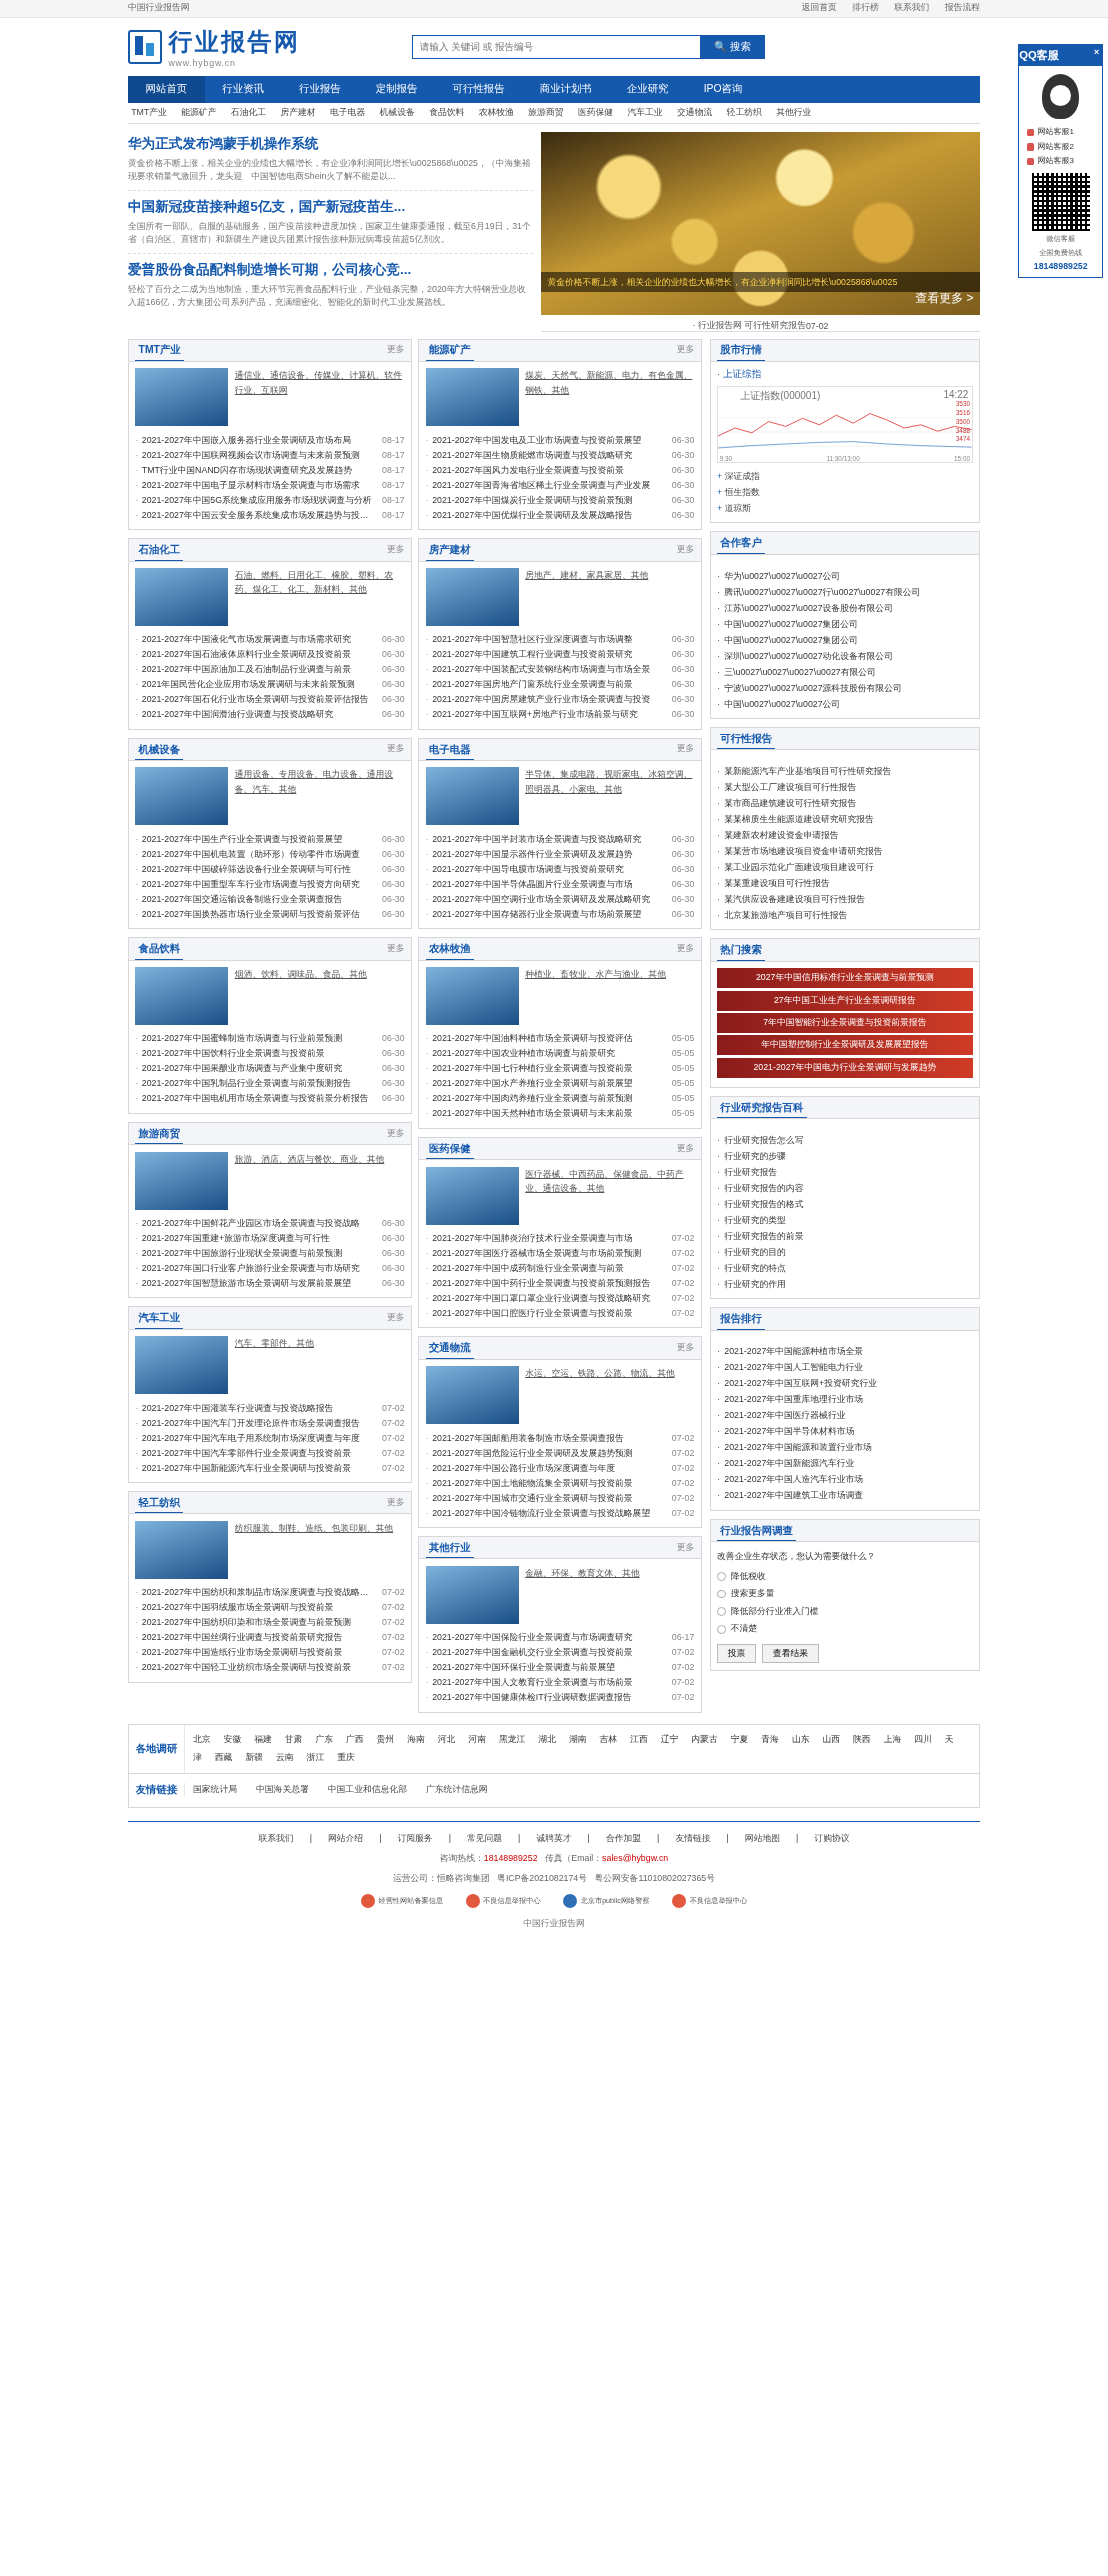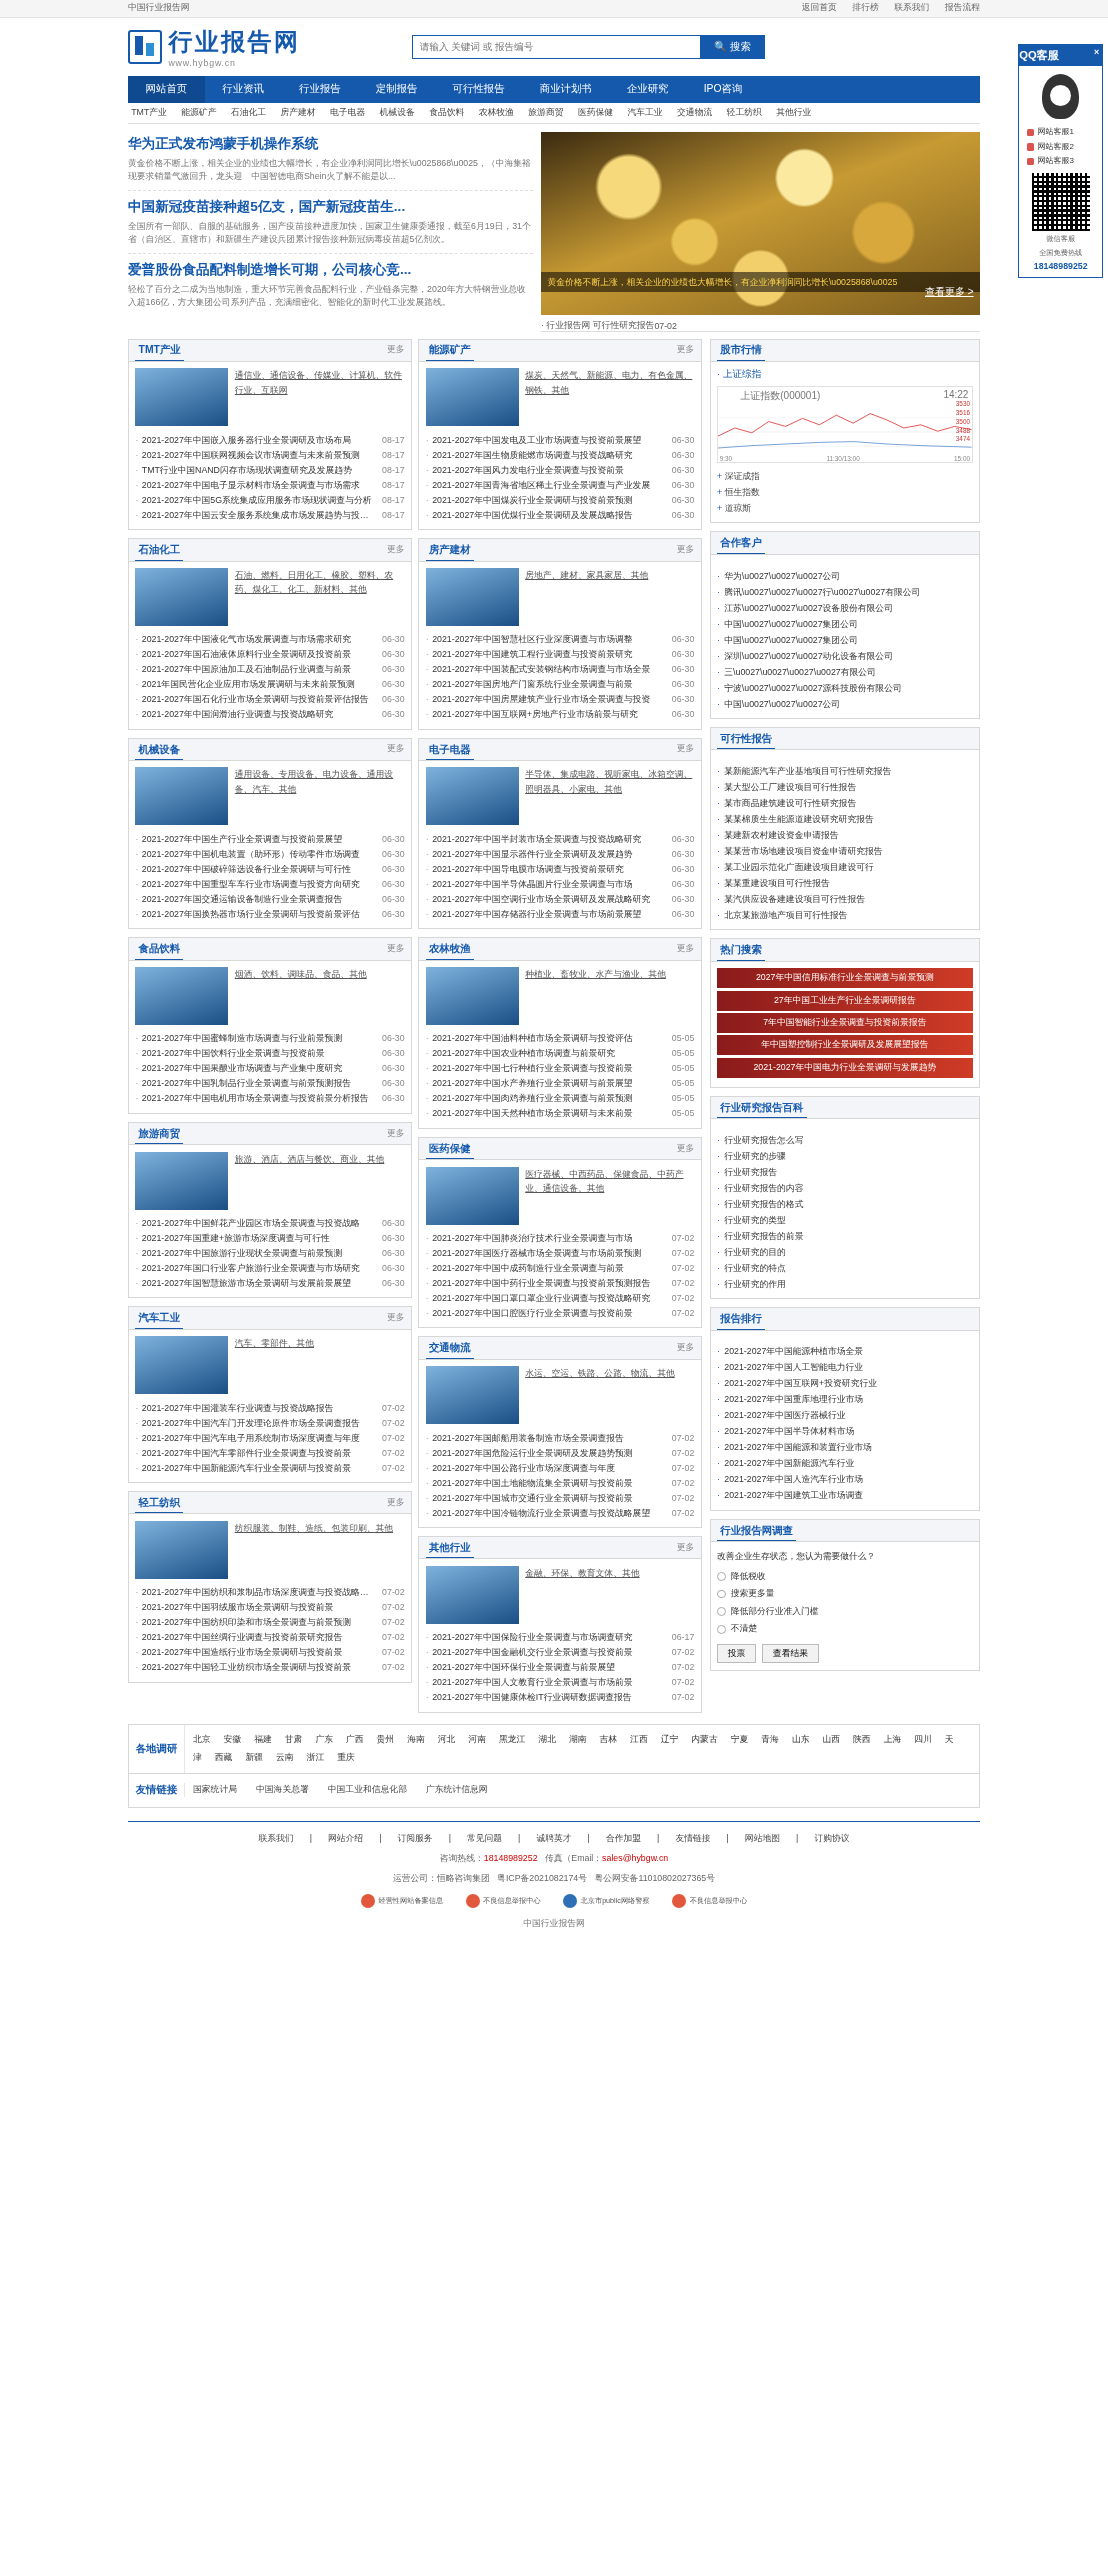--- a/index.html
+++ b/index.html
@@ -119,24 +119,24 @@
       radial-gradient(circle at 78% 55%, #d8a83c 0 8%, transparent 9%),
       radial-gradient(circle at 50% 80%, #f2cf6b 0 10%, transparent 11%),
       linear-gradient(160deg, #3a2a10, #c79a33 45%, #7d5d1d);
     position: relative; overflow: hidden;
   }
   .banner-caption {
     position: absolute; bottom: 22.4px; left: 0; right: 0;
     background: rgba(0,0,0,.55); color: #ffd34d; font-size: 8.8px;
     padding: 4px 6.4px; line-height: 12px;
   }
-  .banner-more { position: absolute; bottom: 16px; right: 6.4px; color:#fff; font-size: 10px; text-decoration: underline; }
+  .banner-more { position: absolute; bottom: 8px; right: 6.4px; color:#fff; font-size: 12px; }
   .banner-bar {
     height: 17.6px; border-bottom: 0.8px solid #ddd;
-    display: flex; align-items: center; justify-content: flex-start;
+    display: flex; align-items: center; justify-content: center;
     font-size: 8.8px; color: #555; padding-top: 7px;
   }
 
   
   .body3 { display: flex; margin-top: 6.4px; }
   .col-a { width: 284px; }
   .col-b { width: 284px; margin-left: 6.4px; }
   .col-c { width: 271px; margin-left: 8px; }
 
   .panel { border: 0.8px solid #d7d7d7; margin-bottom: 8px; background: #fff; }

